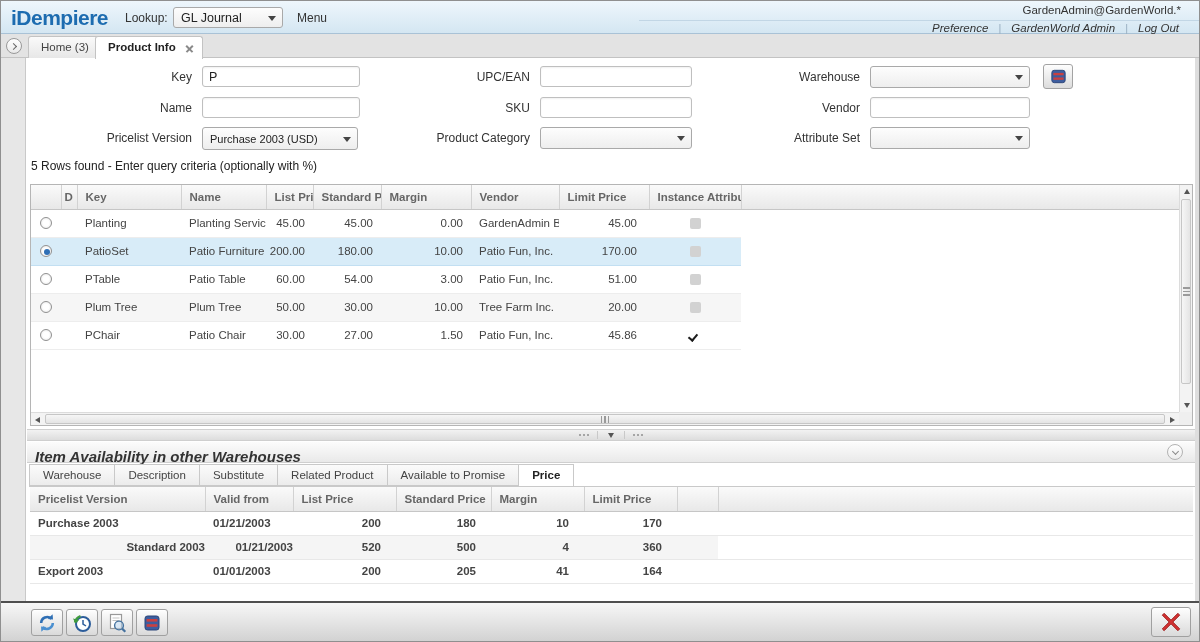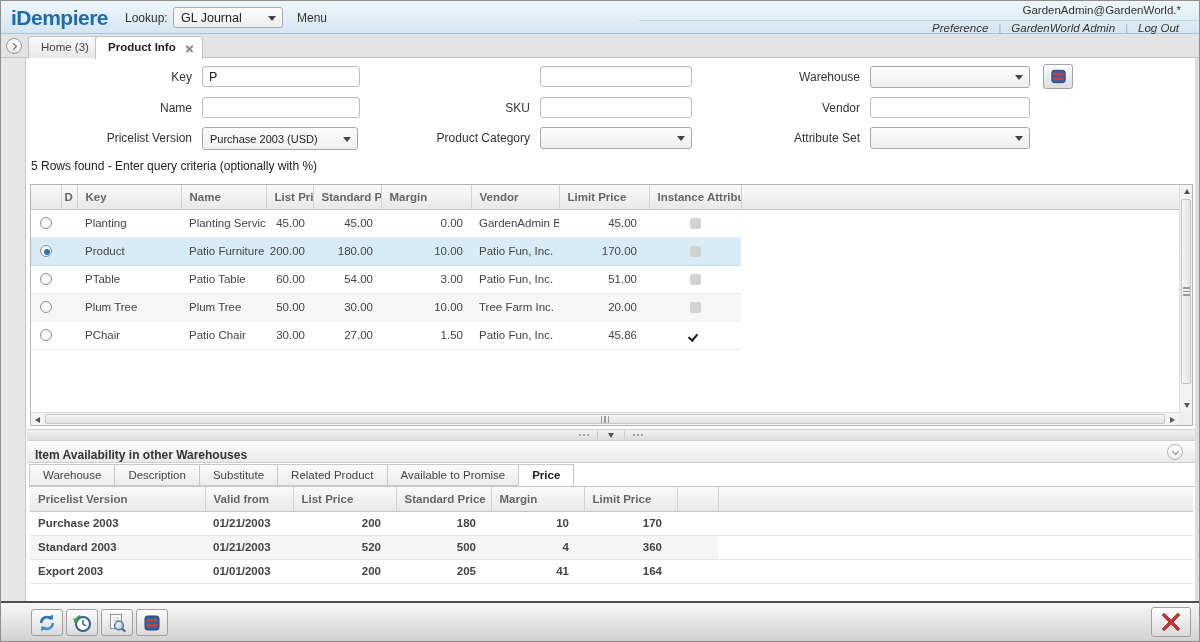--- a/index.html
+++ b/index.html
@@ -104,34 +104,34 @@
   
   #splitter { position:absolute; top:371px; left:0; right:0; height:12px; background:linear-gradient(#f2f2f2,#dddddd);
     border-top:1px solid #d0d0d0; border-bottom:1px solid #cfcfcf; display:flex; align-items:center; justify-content:center; cursor:row-resize; }
   #splitter .hpiece { display:flex; align-items:center; gap:3px; padding:0 10px; border-left:1px solid #c9c9c9; border-right:1px solid #c9c9c9; height:8px; }
   .dot { width:2px; height:2px; border-radius:50%; background:#8f8f8f; }
   .dotrow { display:flex; gap:2px; padding:0 8px; }
 
   
   #avail-header { position:absolute; top:384px; left:0; right:0; height:21px; background:linear-gradient(#fcfcfc,#e9e9e9);
     border-bottom:1px solid #cfcfcf; }
-  #avail-title { position:absolute; left:8px; top:6px; font-size:12px; font-weight:bold; color:#333; }
+  #avail-title { position:absolute; left:8px; top:6px; font-size:15px; font-weight:bold; color:#333;font-style:italic; }
   #avail-collapse { position:absolute; right:12px; top:2px; width:16px; height:16px; border:1px solid #b3b3b3; border-radius:50%;
     background:linear-gradient(#fff,#ededed); cursor:pointer; }
   #avail-collapse .chev { position:absolute; left:4.5px; top:3.5px; transform:rotate(135deg); border-color:#8a8a8a; }
 
   #avail-tabs { position:absolute; top:406px; left:2px; right:0; height:23px; border-bottom:1px solid #c9c9c9; }
   .atab { position:relative; float:left; height:22px; margin-right:-1px; border:1px solid #c9c9c9; background:linear-gradient(#fbfbfb,#ececec);
     font-size:11.5px; color:#444; line-height:21px; padding:0 13px; cursor:pointer; }
   .atab.active { background:#fff; font-weight:bold; color:#222; height:23px; z-index:2; }
 
   #price-area { position:absolute; top:429px; left:3px; width:1163px; }
   #price-area table.tbl td { height:24px; border-bottom:1px solid #e8e8e8;font-weight:bold; }
   #price-area table.tbl th { height:24px; }
-  #price-area table.tbl tr.alt td:not(.fill) { background:#f5f5f5; }
+  #price-area table.tbl tr.alt td:not(.fill) { background:#f5f5f5;text-align:right; }
 
   
   #toolbar { position:absolute; bottom:0; left:0; right:0; height:40px; border-top:2px solid #4f4f4f;
     background:linear-gradient(#f7f7f7,#d2d2d2); }
   #toolbar .btn-group { position:absolute; left:30px; top:6px; display:flex; gap:3px; }
   .tool-btn { width:32px; height:27px; border:1px solid #a0a0a0; border-radius:3px; background:linear-gradient(#fefefe,#dadada);
     display:flex; align-items:center; justify-content:center; cursor:pointer; box-shadow:inset 0 1px 0 #fff; }
   #cancel-btn { position:absolute; right:8px; top:4px; width:40px; height:30px; }
 </style>
 </head>
@@ -163,20 +163,21 @@
   </div>
 
   <div id="gutter-left"></div>
   <div id="gutter-right"></div>
 
   <div id="main">
 
     <div class="frow" style="top:8px;">
       <div class="flabel l1">Key</div>
       <input class="txt f1" value="P" style="">
+      <div class="flabel l2">UPC/EAN</div>
       <input class="txt f2" value="" style="">
       <div class="flabel l3">Warehouse</div>
       <div id="warehouse-select" class="sel-box" style="top:0;">
         <span class="sel-val"></span>
         <span class="sel-arrow tri down"></span>
       </div>
       <div id="warehouse-btn" class="icon-btn">
         <svg width="19" height="19" viewBox="0 0 20 20">
           <rect x="3" y="3.5" width="14" height="13" rx="2.5" fill="#3d5d9f" stroke="#2b4578"></rect>
           <rect x="4.6" y="6.2" width="10.8" height="2.5" fill="#c94040"></rect>
@@ -253,21 +254,21 @@
               <td class="num">45.00</td>
               <td class="num">0.00</td>
               <td>GardenAdmin BP</td>
               <td class="num" style="padding-right:12px">45.00</td>
               <td class="cc"><span class="cb-disabled"></span></td>
               <td class="fill"></td>
             </tr>
             <tr class="sel">
               <td class="cc"><span class="radio checked"></span></td>
               <td></td>
-              <td>Product</td>
+              <td>PatioSet</td>
               <td>Patio Furniture Set</td>
               <td class="num">200.00</td>
               <td class="num">180.00</td>
               <td class="num">10.00</td>
               <td>Patio Fun, Inc.</td>
               <td class="num" style="padding-right:12px">170.00</td>
               <td class="cc"><span class="cb-disabled"></span></td>
               <td class="fill"></td>
             </tr>
             <tr>

